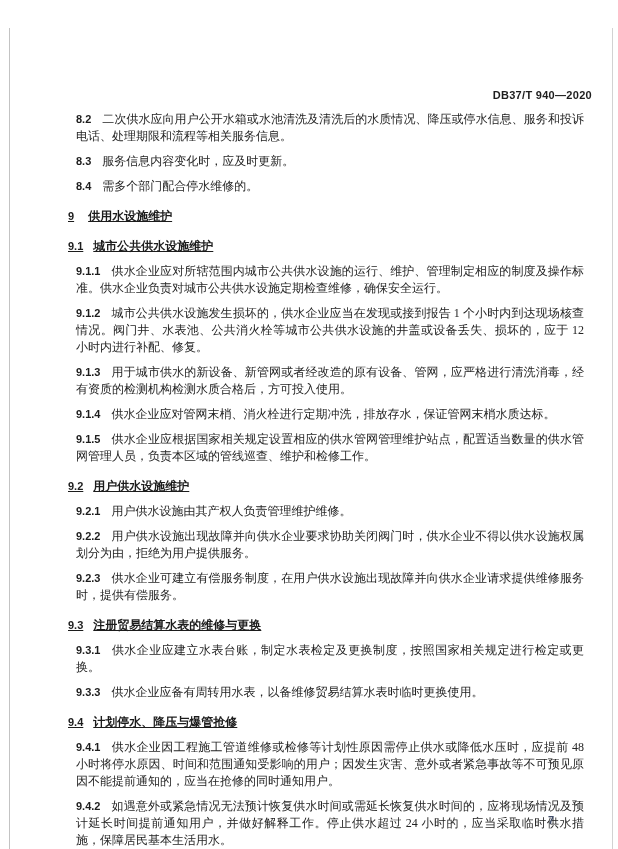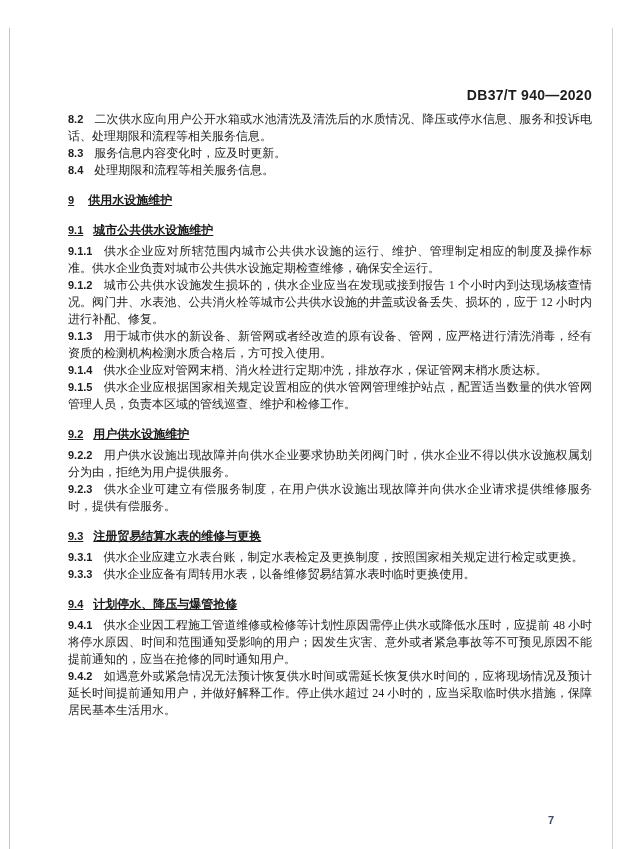--- a/index.html
+++ b/index.html
@@ -23,36 +23,36 @@
   .edge-line.left  { left: 9px; }
   .edge-line.right { left: 612px; background: #d2d2d2; }
   .header {
     position: absolute;
     top: 88px;
     left: 68px;
     right: 26px;
     text-align: right;
     font-family: "Liberation Sans", "DejaVu Sans", sans-serif;
     font-weight: 700;
-    font-size: 14px;
+    font-size: 11px;
     line-height: 15px;
     color: #1d1d1d;
     letter-spacing: 0.3px;
   }
   .content {
     position: absolute;
     top: 103px;
     left: 68px;
     width: 524px;
     font-size: 12px;
     line-height: 17px;
     text-align: justify;
   }
   .content p { margin: 0; }
-  p.clause { margin: 0; color: #242424; }
+  p.clause { margin: 8px; color: #242424; }
   p.section, p.subsection {
     font-family: "Liberation Sans", "DejaVu Sans", sans-serif;
     font-weight: 700;
     font-size: 12px;
     color: #1c1c1c;
     margin: 13px 0 4px 0;
     text-align: left;
     text-decoration: underline;
   }
   p.clause:first-child { margin-top: 8px; }
@@ -81,29 +81,30 @@
 
 <div class="page">
   <div class="edge-line left"></div>
   <div class="edge-line right"></div>
 
   <div class="header">DB37/T 940—2020</div>
 
   <div class="content" id="content">
       <p class="clause"><span class="num">8.2</span><span class="txt">二次供水应向用户公开水箱或水池清洗及清洗后的水质情况、降压或停水信息、服务和投诉电话、处理期限和流程等相关服务信息。</span></p>
       <p class="clause"><span class="num">8.3</span><span class="txt">服务信息内容变化时，应及时更新。</span></p>
-      <p class="clause"><span class="num">8.4</span><span class="txt">处理期限和流程等相关服务信息。</span></p>
+      <p class="clause"><span class="num">8.4</span><span class="txt">需多个部门配合停水维修的。</span></p>
       <p class="section"><span class="num">9</span><span class="txt">供用水设施维护</span></p>
       <p class="subsection"><span class="num">9.1</span><span class="txt">城市公共供水设施维护</span></p>
       <p class="clause"><span class="num">9.1.1</span><span class="txt">供水企业应对所辖范围内城市公共供水设施的运行、维护、管理制定相应的制度及操作标准。供水企业负责对城市公共供水设施定期检查维修，确保安全运行。</span></p>
       <p class="clause"><span class="num">9.1.2</span><span class="txt">城市公共供水设施发生损坏的，供水企业应当在发现或接到报告 1 个小时内到达现场核查情况。阀门井、水表池、公共消火栓等城市公共供水设施的井盖或设备丢失、损坏的，应于 12 小时内进行补配、修复。</span></p>
       <p class="clause"><span class="num">9.1.3</span><span class="txt">用于城市供水的新设备、新管网或者经改造的原有设备、管网，应严格进行清洗消毒，经有资质的检测机构检测水质合格后，方可投入使用。</span></p>
       <p class="clause"><span class="num">9.1.4</span><span class="txt">供水企业应对管网末梢、消火栓进行定期冲洗，排放存水，保证管网末梢水质达标。</span></p>
       <p class="clause"><span class="num">9.1.5</span><span class="txt">供水企业应根据国家相关规定设置相应的供水管网管理维护站点，配置适当数量的供水管网管理人员，负责本区域的管线巡查、维护和检修工作。</span></p>
       <p class="subsection"><span class="num">9.2</span><span class="txt">用户供水设施维护</span></p>
+      <p class="clause"><span class="num">9.2.1</span><span class="txt">用户供水设施由其产权人负责管理维护维修。</span></p>
       <p class="clause"><span class="num">9.2.2</span><span class="txt">用户供水设施出现故障并向供水企业要求协助关闭阀门时，供水企业不得以供水设施权属划分为由，拒绝为用户提供服务。</span></p>
       <p class="clause"><span class="num">9.2.3</span><span class="txt">供水企业可建立有偿服务制度，在用户供水设施出现故障并向供水企业请求提供维修服务时，提供有偿服务。</span></p>
       <p class="subsection"><span class="num">9.3</span><span class="txt">注册贸易结算水表的维修与更换</span></p>
       <p class="clause"><span class="num">9.3.1</span><span class="txt">供水企业应建立水表台账，制定水表检定及更换制度，按照国家相关规定进行检定或更换。</span></p>
       <p class="clause"><span class="num">9.3.3</span><span class="txt">供水企业应备有周转用水表，以备维修贸易结算水表时临时更换使用。</span></p>
       <p class="subsection"><span class="num">9.4</span><span class="txt">计划停水、降压与爆管抢修</span></p>
       <p class="clause"><span class="num">9.4.1</span><span class="txt">供水企业因工程施工管道维修或检修等计划性原因需停止供水或降低水压时，应提前 48 小时将停水原因、时间和范围通知受影响的用户；因发生灾害、意外或者紧急事故等不可预见原因不能提前通知的，应当在抢修的同时通知用户。</span></p>
       <p class="clause"><span class="num">9.4.2</span><span class="txt">如遇意外或紧急情况无法预计恢复供水时间或需延长恢复供水时间的，应将现场情况及预计延长时间提前通知用户，并做好解释工作。停止供水超过 24 小时的，应当采取临时供水措施，保障居民基本生活用水。</span></p>
     </div>
 

